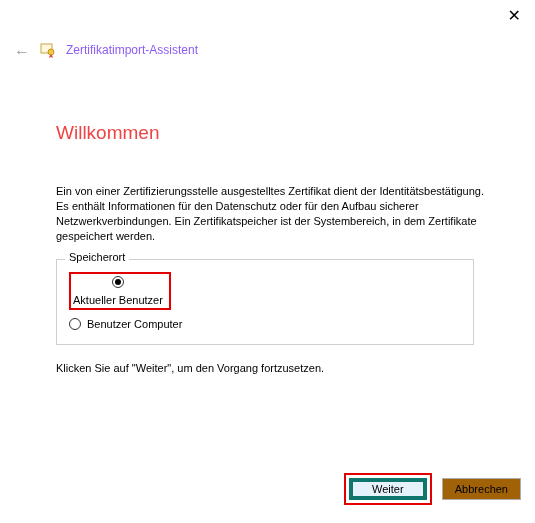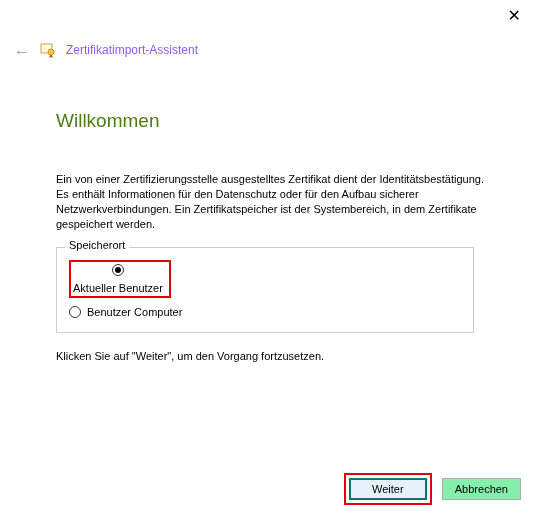--- a/index.html
+++ b/index.html
@@ -45,23 +45,23 @@
     color: #8b5cf6;
   }
   .content {
     position: absolute;
     top: 110px;
     left: 56px;
     right: 40px;
   }
   .welcome-heading {
     font-size: 19px;
-    color: #4d7c0f;
+    color: #ef4444;
     font-weight: normal;
-    margin: 0 0 40px 0;
+    margin: 12px 0 40px 0;
   }
   .para {
     font-size: 11px;
     color: #000;
     line-height: 1.35;
     margin: 0 0 16px 0;
   }
   .groupbox {
     border: 1px solid #cfcfcf;
     margin-top: 4px;
@@ -115,26 +115,26 @@
     right: 14px;
     display: flex;
     gap: 10px;
     align-items: center;
   }
   .btn {
     min-width: 78px;
     height: 22px;
     font-size: 11px;
     font-family: inherit;
-    background: #86efac;
+    background: #a16207;
     border: 1px solid #adadad;
     padding: 0 12px;
   }
   .btn-primary {
-    border: 2px solid #0f766e;
+    border: 4px solid #0f766e;
     background: #e5f1fb;
   }
   .btn-highlight-wrap {
     border: 2px solid #e40000;
     padding: 3px;
     display: inline-flex;
   }
 </style>
 </head>
 <body>

